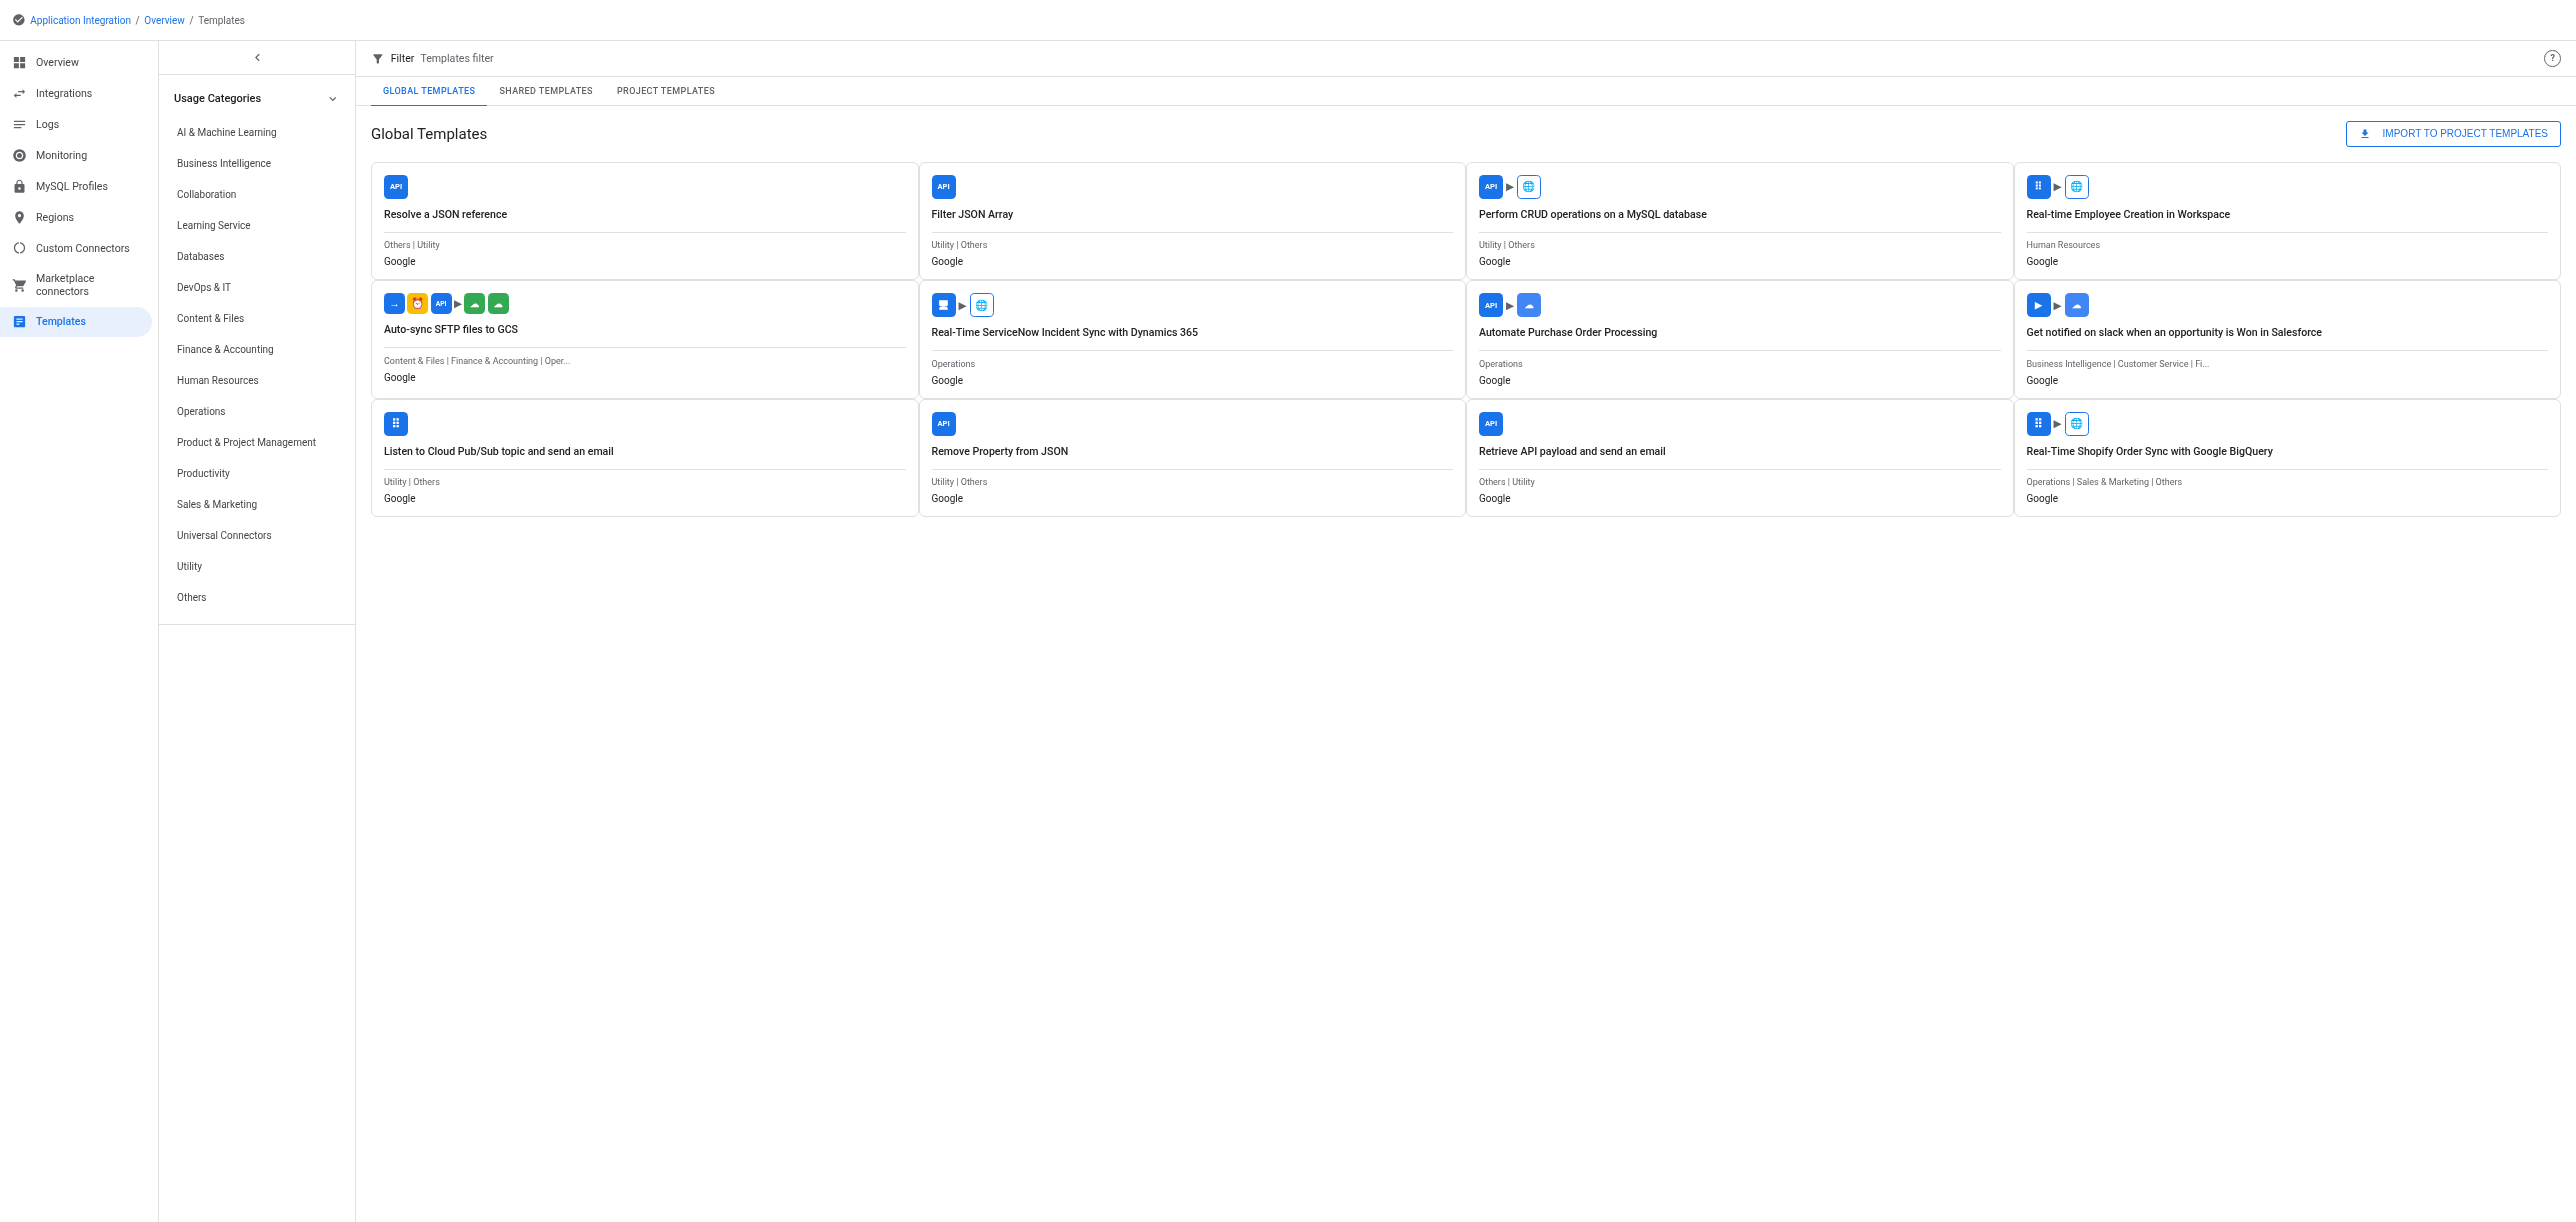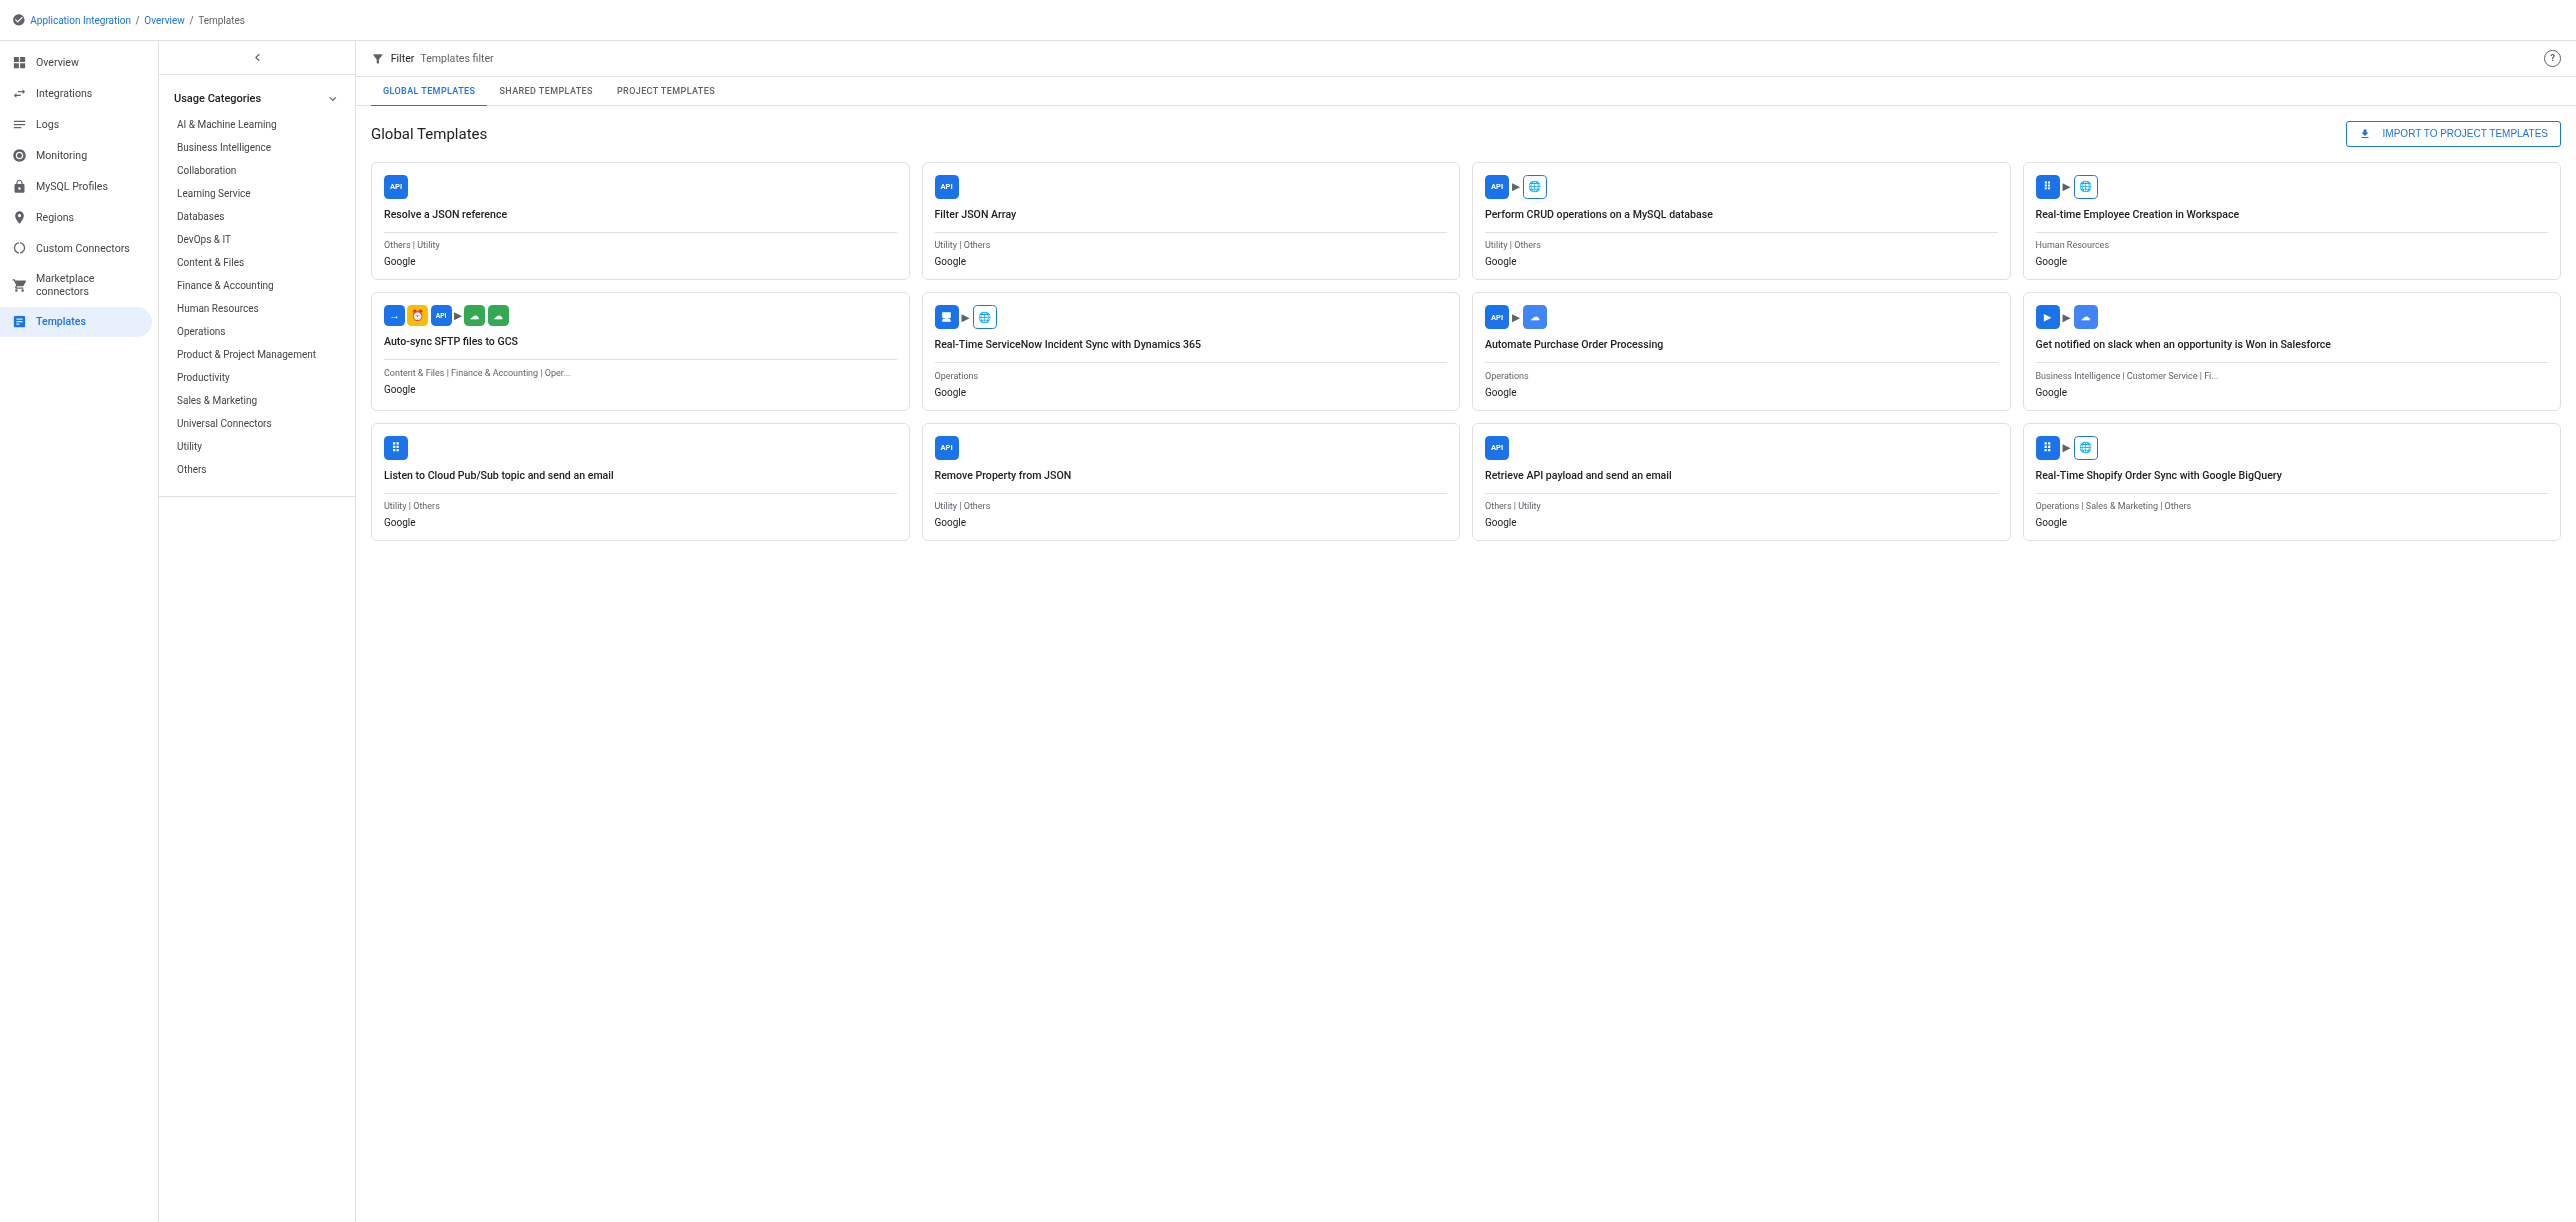--- a/index.html
+++ b/index.html
@@ -53,20 +53,21 @@
     }
 
     .filter-section { padding: 9px 0; }
     .filter-section-header {
       display: flex; align-items: center; justify-content: space-between;
       padding: 7.6px 15px; cursor: pointer; font-weight: 500; font-size: 11px;
     }
     .filter-item {
       padding: 6px 18px; cursor: pointer; font-size: 10px; color: #444;
       transition: background 0.1s;
+      margin-top: 8px;
     }
     .filter-divider { border: none; border-top: 0.8px solid #e0e0e0; margin: 6px 0; }
 
     
     .templates-panel { flex: 1; overflow-y: auto; padding: 0; }
 
     
     .filter-bar {
       display: flex; align-items: center; padding: 9px 15px; gap: 6px;
       border-bottom: 0.8px solid #e0e0e0; color: #5f6368; font-size: 10.6px;
@@ -97,21 +98,21 @@
     }
     .templates-title { font-size: 15px; font-weight: 400; }
     .import-btn {
       display: flex; align-items: center; gap: 12px; padding: 6px 12px;
       border: 0.8px solid #1a73e8; color: #1a73e8; background: #fff;
       border-radius: 3px; cursor: pointer; font-size: 10px; font-weight: 500;
     }
 
     
     .templates-grid {
-      display: grid; grid-template-columns: repeat(4, 1fr); gap: 12px;
+      display: grid; grid-template-columns: repeat(4, 1fr); 
     }
 
     .template-card {
       border: 0.8px solid #e0e0e0; border-radius: 6px; padding: 12px;
       cursor: pointer; transition: box-shadow 0.2s; background: #fff;
     }
 
     .card-icons { display: flex; align-items: center; gap: 3px; margin-bottom: 9px; }
     .card-icon-badge {
       width: 24px; height: 24px; border-radius: 4.6px; display: flex; align-items: center;

